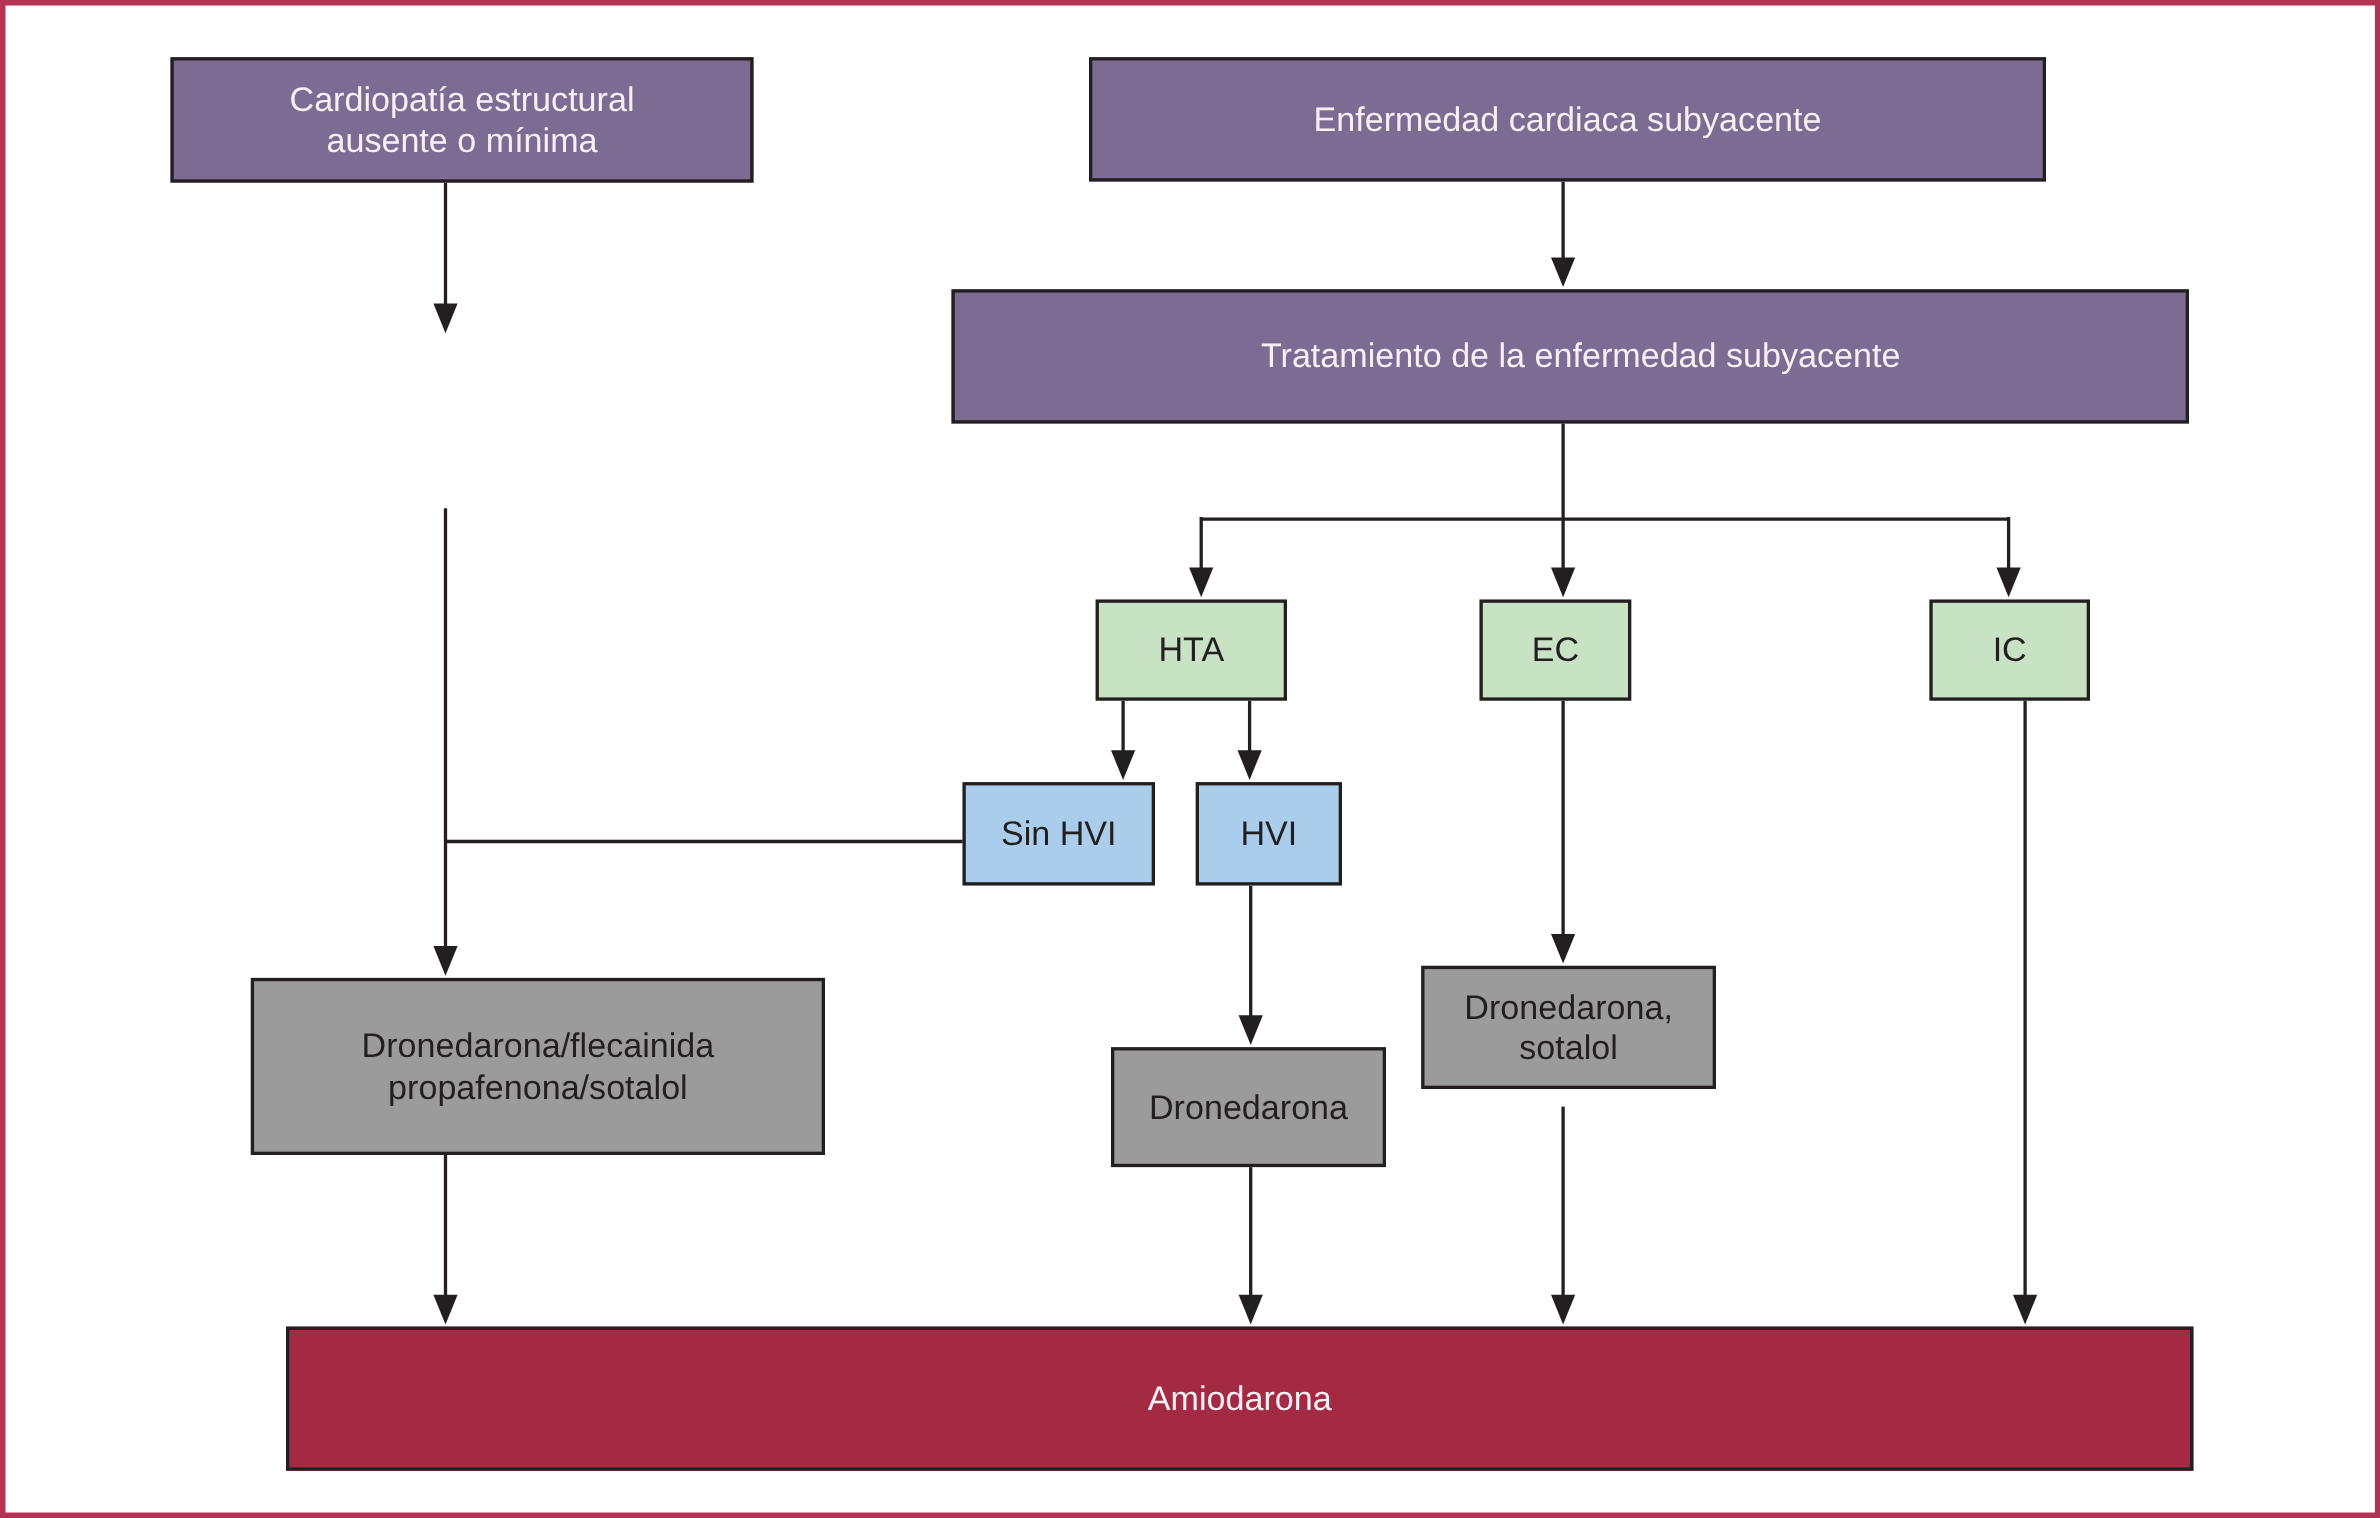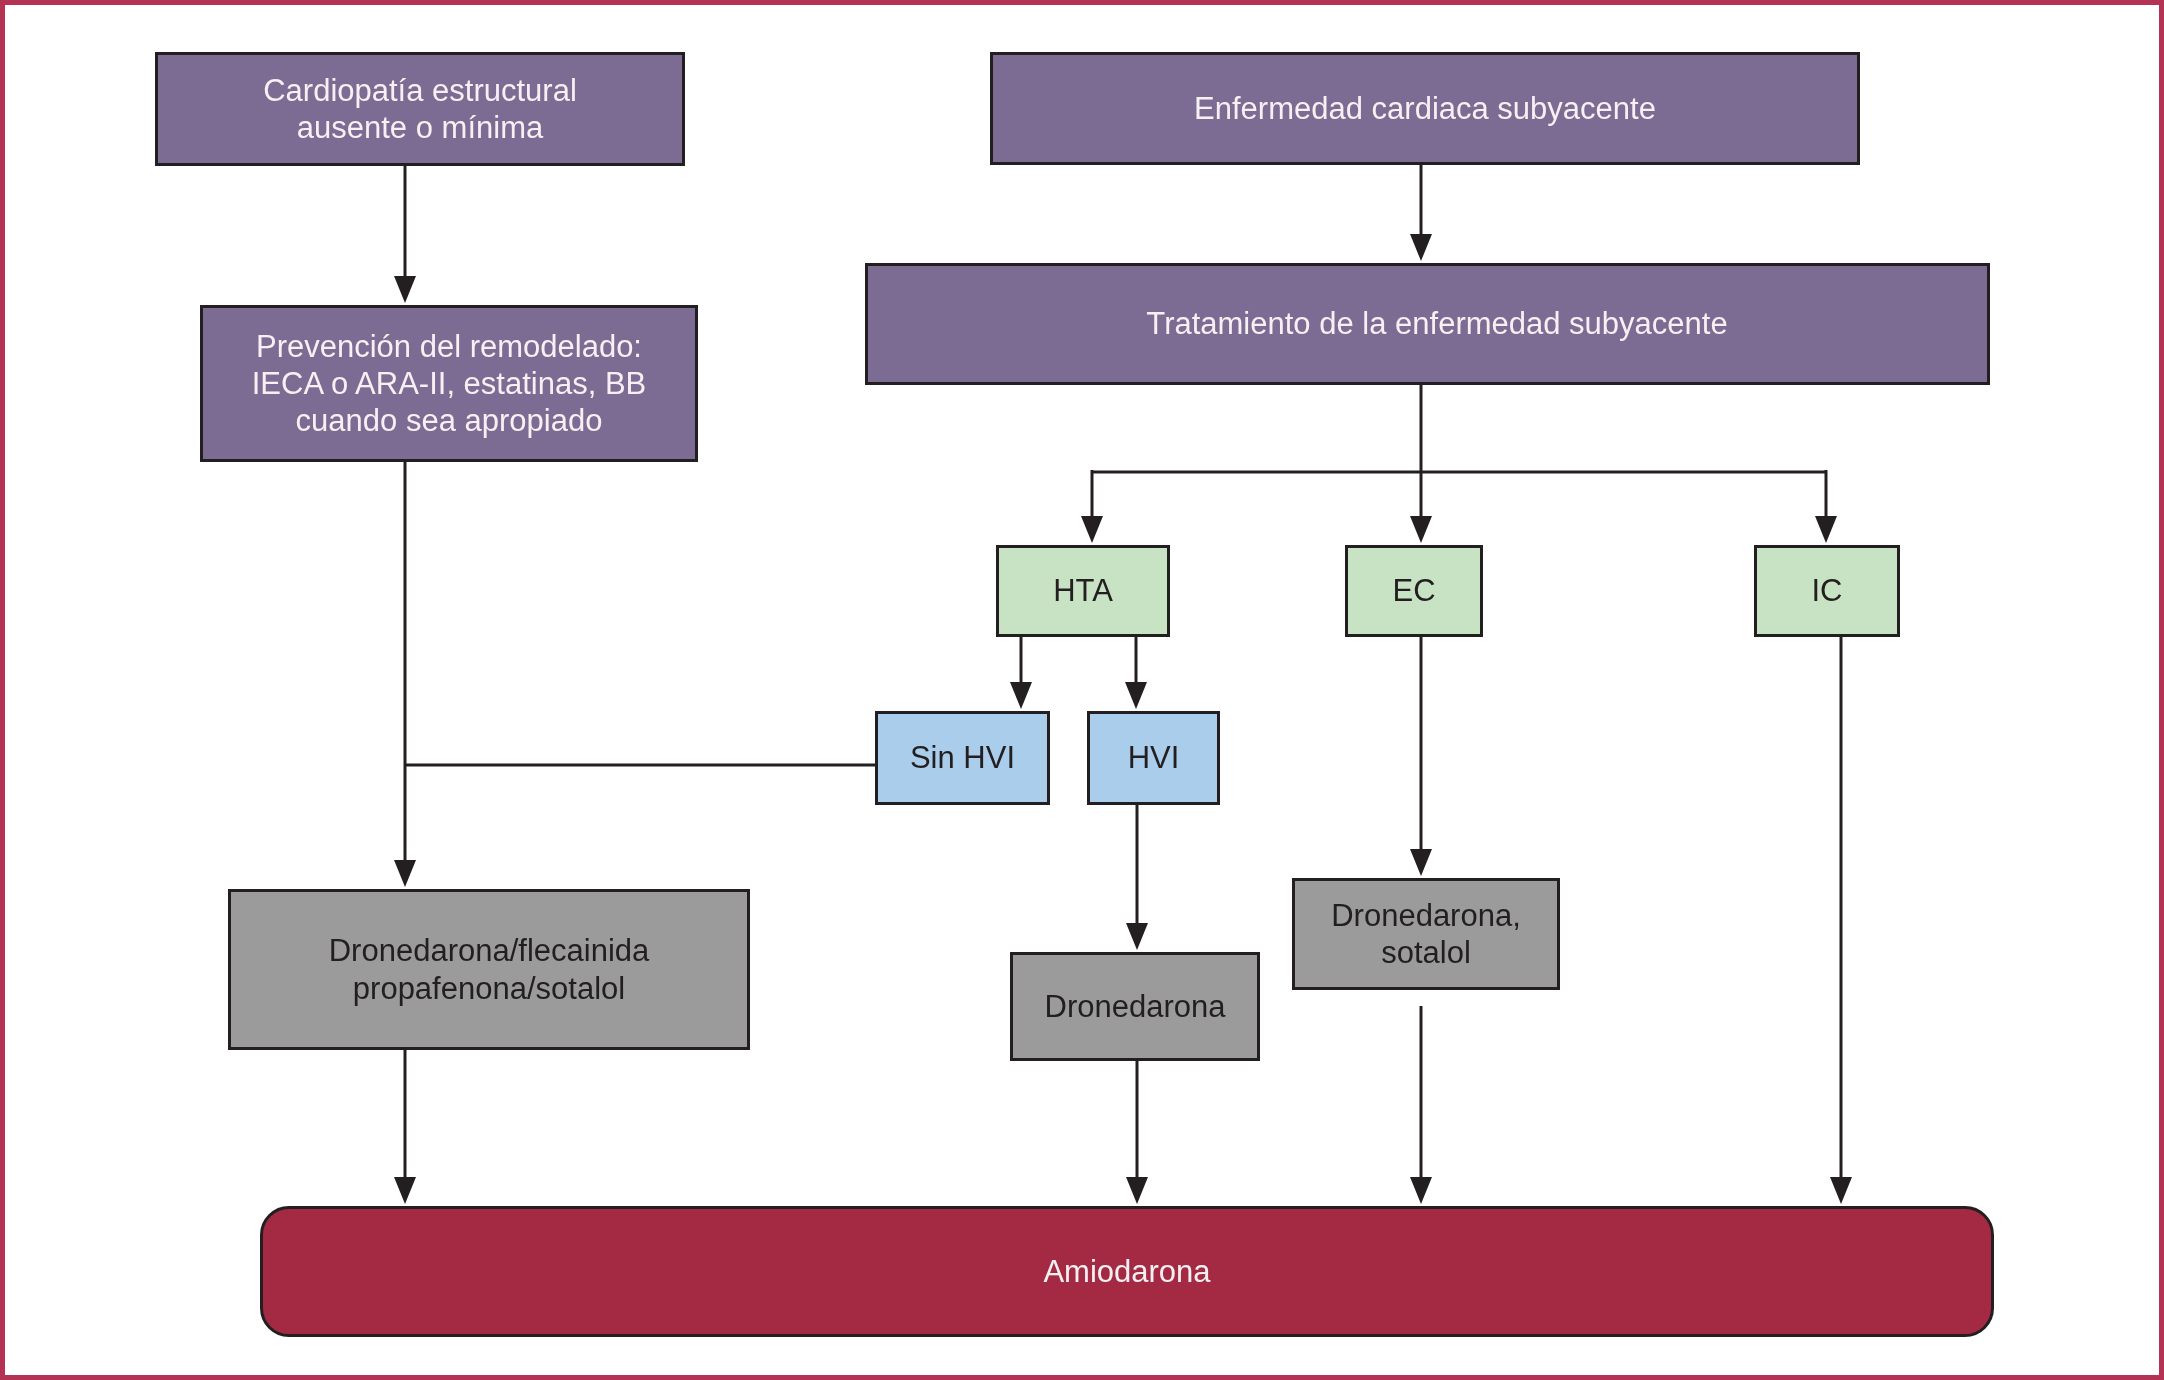--- a/index.html
+++ b/index.html
@@ -125,25 +125,20 @@
 
   <div class="node purple" style="left:155px; top:52px; width:530px; height:114px;">
     <span class="label">Cardiopatía estructural
 ausente o mínima</span>
   </div>
 
   <div class="node purple" style="left:990px; top:52px; width:870px; height:113px;">
     <span class="label">Enfermedad cardiaca subyacente</span>
   </div>
 
-  <div class="node purple" style="left:200px; top:305px; width:498px; height:157px;">
-    <span class="label">Prevención del remodelado:
-IECA o ARA-II, estatinas, BB
-cuando sea apropiado</span>
-  </div>
 
   <div class="node purple" style="left:865px; top:263px; width:1125px; height:122px;padding-left:19px;">
     <span class="label">Tratamiento de la enfermedad subyacente</span>
   </div>
 
   <div class="node green" style="left:996px; top:545px; width:174px; height:92px;">
     <span class="label">HTA</span>
   </div>
 
   <div class="node green" style="left:1345px; top:545px; width:138px; height:92px;">
@@ -169,18 +164,18 @@
 
   <div class="node gray" style="left:1010px; top:952px; width:250px; height:109px;">
     <span class="label">Dronedarona</span>
   </div>
 
   <div class="node gray" style="left:1292px; top:878px; width:268px; height:112px;">
     <span class="label">Dronedarona,
 sotalol</span>
   </div>
 
-  <div class="node red" style="left:260px; top:1206px; width:1734px; height:131px;border-radius:29px;">
+  <div class="node red" style="left:260px; top:1206px; width:1734px; height:131px;">
     <span class="label">Amiodarona</span>
   </div>
 
   <div class="frame"></div>
 </div>
 
 </body></html>

